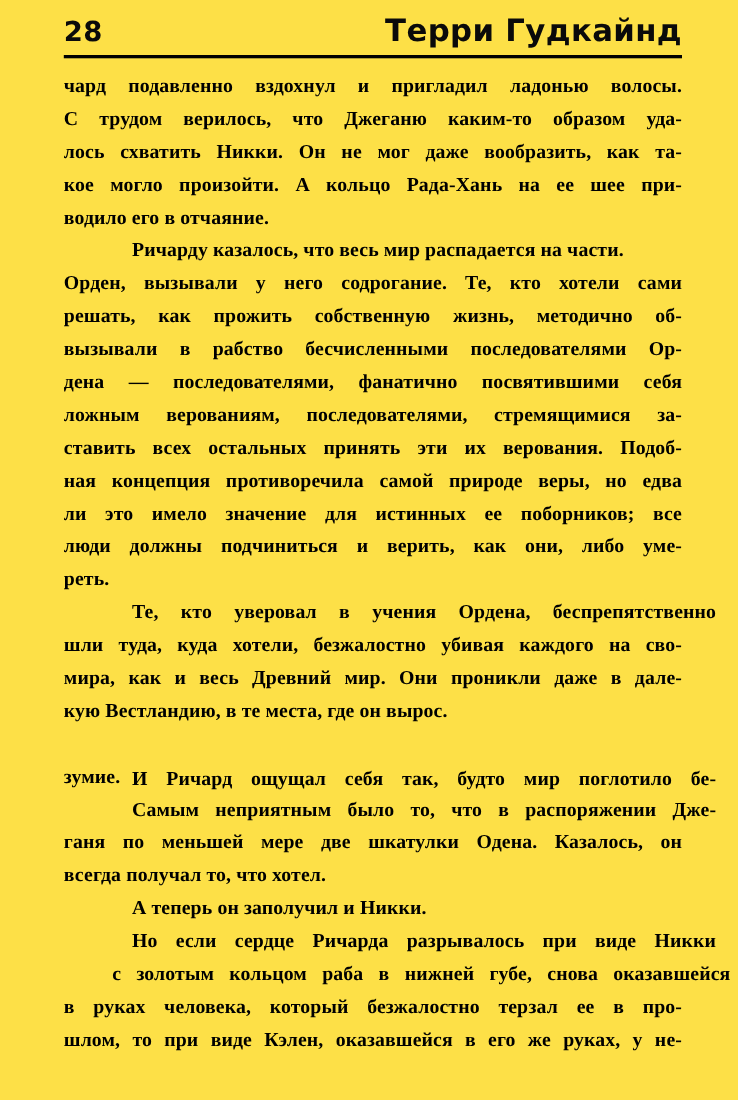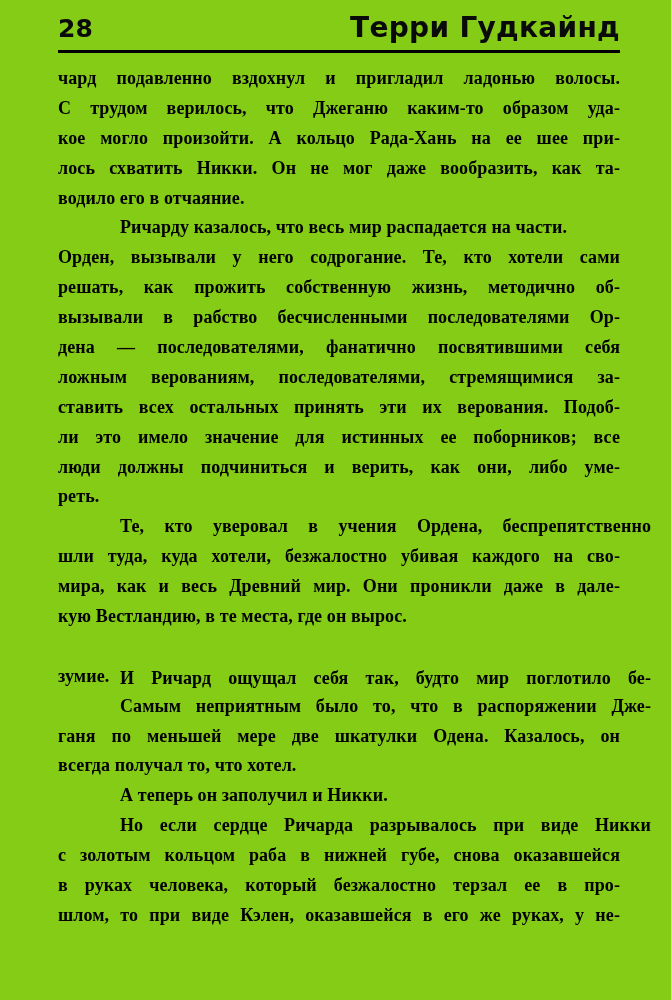--- a/index.html
+++ b/index.html
@@ -11,21 +11,21 @@
     width: 671px;
     height: 1000px;
     overflow: hidden;
     font-family: "Liberation Serif", "DejaVu Serif", serif;
     color: #000000;
   }
   .page {
     position: relative;
     width: 671px;
     height: 1000px;
-    background: #84cc16;
+    background: #fde047;
   }
   
   .running-head {
     position: absolute;
     left: 58px;
     top: 14px;
     width: 562px;
     height: 34px;
     display: flex;
     align-items: baseline;
@@ -104,34 +104,35 @@
   <div class="running-head">
     <span class="folio">28</span>
     <span class="book-author">Терри Гудкайнд</span>
   </div>
   <div class="head-rule"></div>
 
   <div class="textblock">
       <p class="para">
         <span class="ln"><span class="fill" style="white-space: normal;">чард подавленно вздохнул и пригладил ладонью волосы.</span></span>
         <span class="ln"><span class="fill" style="white-space: normal;">С трудом верилось, что Джеганю каким-то образом уда-</span></span>
+        <span class="ln"><span class="fill" style="white-space: normal;">лось схватить Никки. Он не мог даже вообразить, как та-</span></span>
         <span class="ln"><span class="fill" style="white-space: normal;">кое могло произойти. А кольцо Рада-Хань на ее шее при-</span></span>
-        <span class="ln"><span class="fill" style="white-space: normal;">лось схватить Никки. Он не мог даже вообразить, как та-</span></span>
         <span class="ln last"><span class="fill" style="white-space: normal;">водило его в отчаяние.</span></span>
       </p>
       <p class="para">
         <span class="ln last indent"><span class="fill" style="white-space: normal;">Ричарду казалось, что весь мир распадается на части.</span></span>
       </p>
       <p class="para">
         <span class="ln"><span class="fill" style="white-space: normal;">Орден, вызывали у него содрогание. Те, кто хотели сами</span></span>
         <span class="ln"><span class="fill" style="white-space: normal;">решать, как прожить собственную жизнь, методично об-</span></span>
         <span class="ln"><span class="fill" style="white-space: normal;">вызывали в рабство бесчисленными последователями Ор-</span></span>
         <span class="ln"><span class="fill" style="white-space: normal;">дена — последователями, фанатично посвятившими себя</span></span>
         <span class="ln"><span class="fill" style="white-space: normal;">ложным верованиям, последователями, стремящимися за-</span></span>
         <span class="ln"><span class="fill" style="white-space: normal;">ставить всех остальных принять эти их верования. Подоб-</span></span>
+        <span class="ln"><span class="fill" style="white-space: normal;">ная концепция противоречила самой природе веры, но едва</span></span>
         <span class="ln"><span class="fill" style="white-space: normal;">ли это имело значение для истинных ее поборников; все</span></span>
         <span class="ln"><span class="fill" style="white-space: normal;">люди должны подчиниться и верить, как они, либо уме-</span></span>
         <span class="ln last"><span class="fill" style="white-space: normal;">реть.</span></span>
       </p>
       <p class="para">
         <span class="ln indent"><span class="fill" style="white-space: normal;">Те, кто уверовал в учения Ордена, беспрепятственно</span></span>
         <span class="ln"><span class="fill" style="white-space: normal;">шли туда, куда хотели, безжалостно убивая каждого на сво-</span></span>
         <span class="ln"><span class="fill" style="white-space: normal;">мира, как и весь Древний мир. Они проникли даже в дале-</span></span>
         <span class="ln last"><span class="fill" style="white-space: normal;">кую Вестландию, в те места, где он вырос.</span></span>
       </p>
@@ -142,19 +143,19 @@
       <p class="para">
         <span class="ln indent"><span class="fill" style="white-space: normal;">Самым неприятным было то, что в распоряжении Дже-</span></span>
         <span class="ln"><span class="fill" style="white-space: normal;">ганя по меньшей мере две шкатулки Одена. Казалось, он</span></span>
         <span class="ln last"><span class="fill" style="white-space: normal;">всегда получал то, что хотел.</span></span>
       </p>
       <p class="para">
         <span class="ln last indent"><span class="fill" style="white-space: normal;">А теперь он заполучил и Никки.</span></span>
       </p>
       <p class="para">
         <span class="ln indent"><span class="fill" style="white-space: normal;">Но если сердце Ричарда разрывалось при виде Никки</span></span>
-        <span class="ln"><span class="fill" style="white-space: normal;">с золотым кольцом раба в нижней губе, снова оказавшейся</span></span>
+        <span class="ln"><span class="fill" style="white-space: normal; margin-left: 44px;">с золотым кольцом раба в нижней губе, снова оказавшейся</span></span>
         <span class="ln"><span class="fill" style="white-space: normal;">в руках человека, который безжалостно терзал ее в про-</span></span>
         <span class="ln"><span class="fill" style="white-space: normal;">шлом, то при виде Кэлен, оказавшейся в его же руках, у не-</span></span>
       </p>
     </div>
 
 </div>
 
 </body></html>

